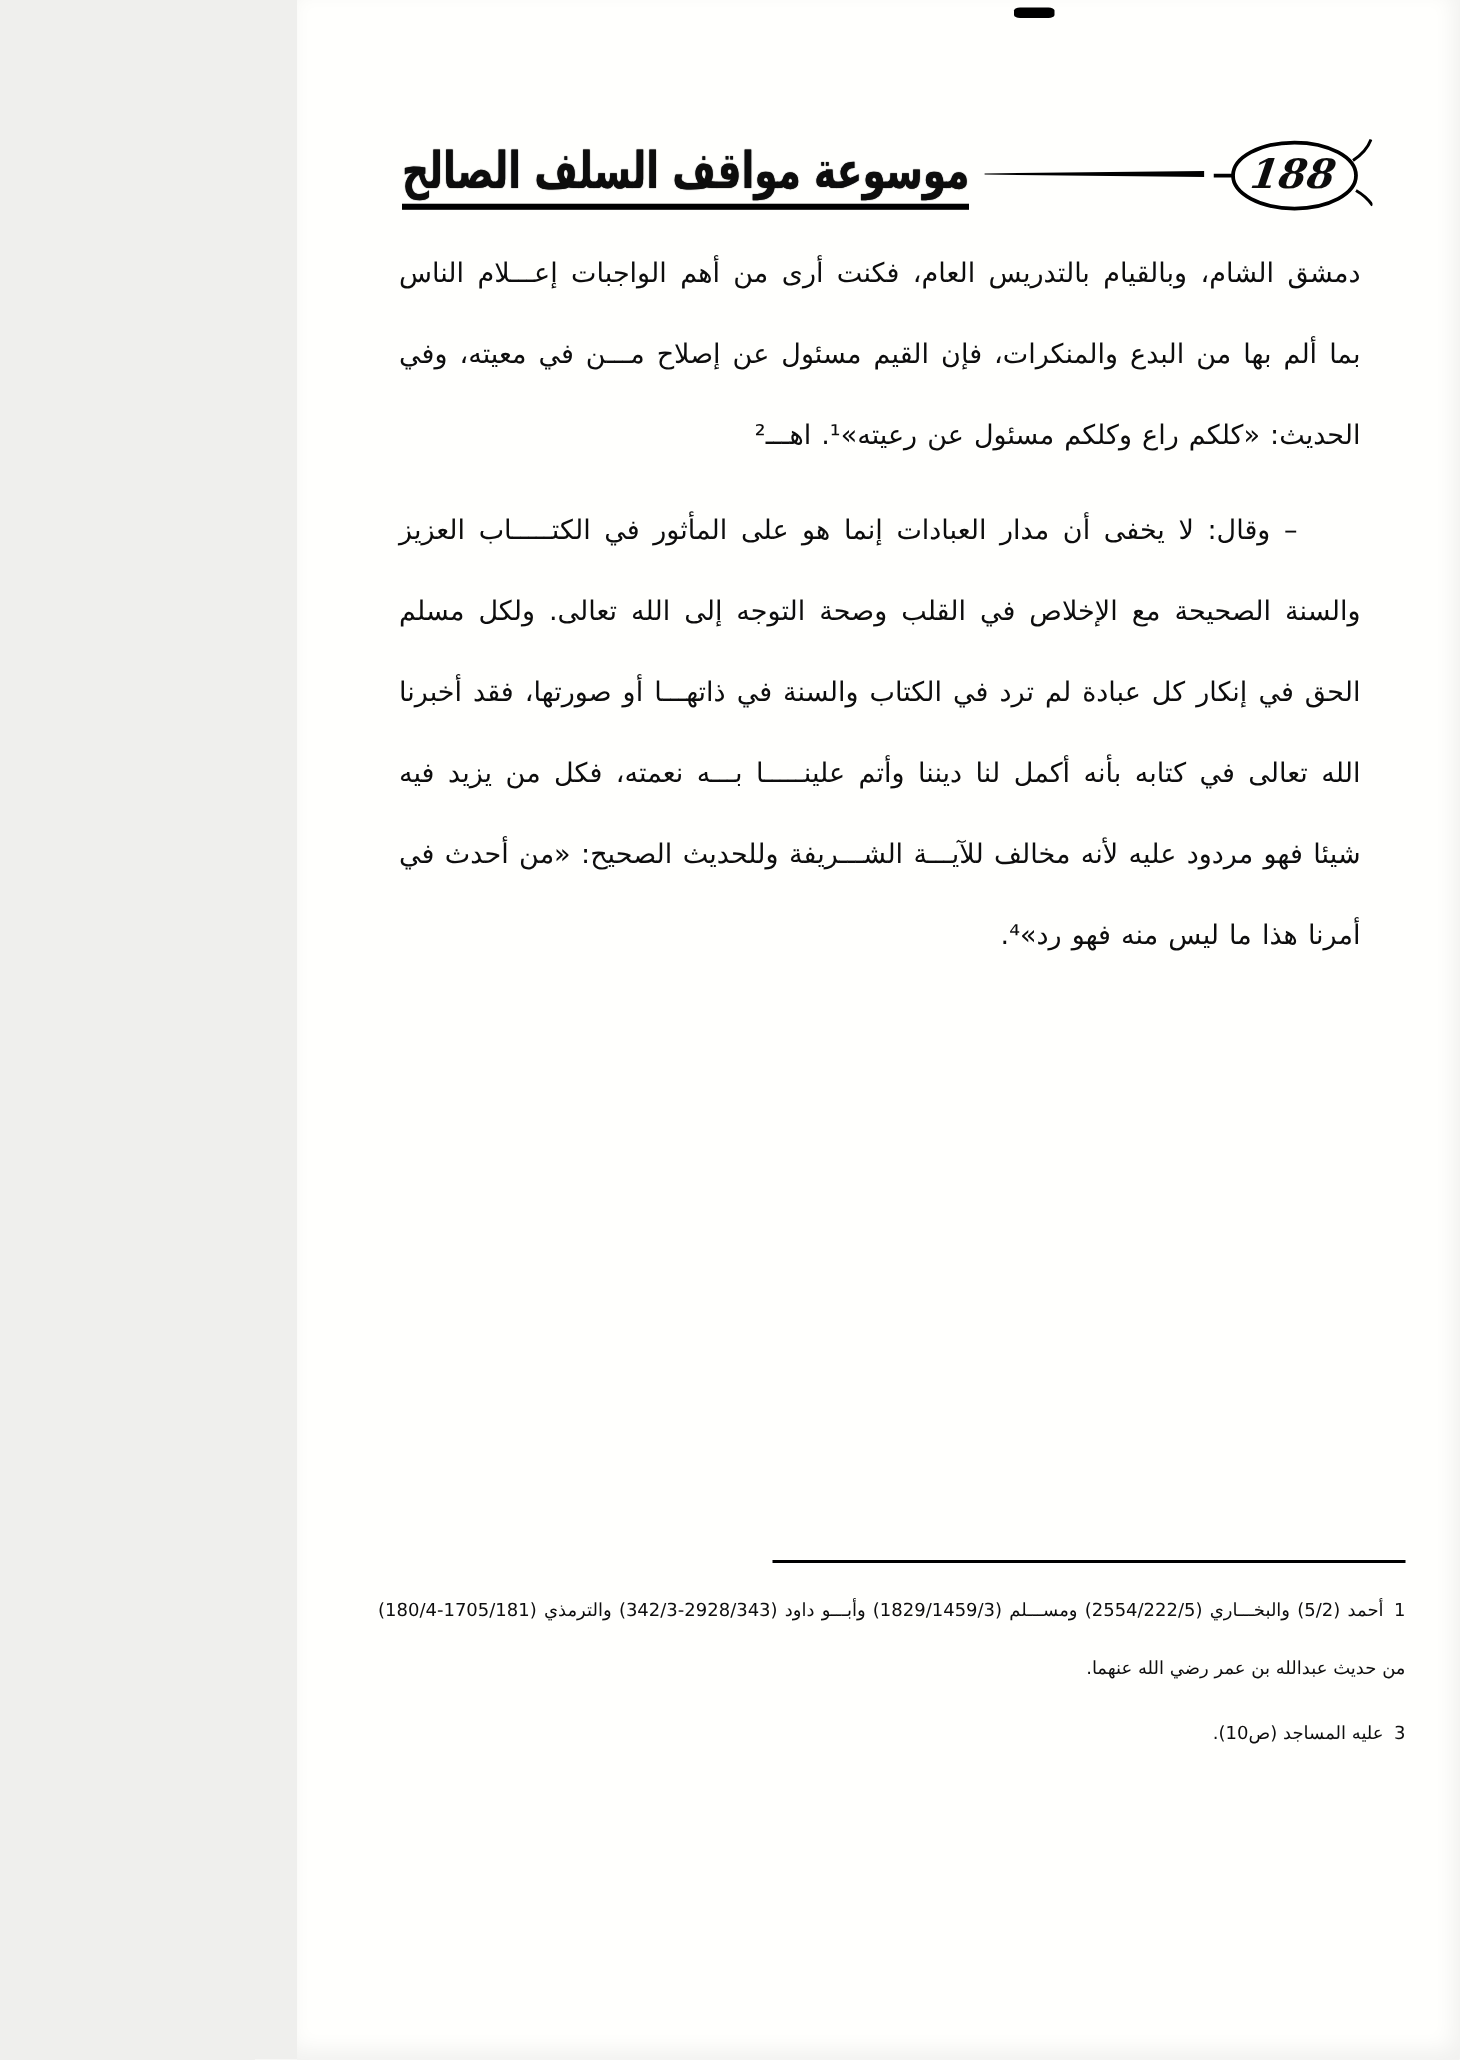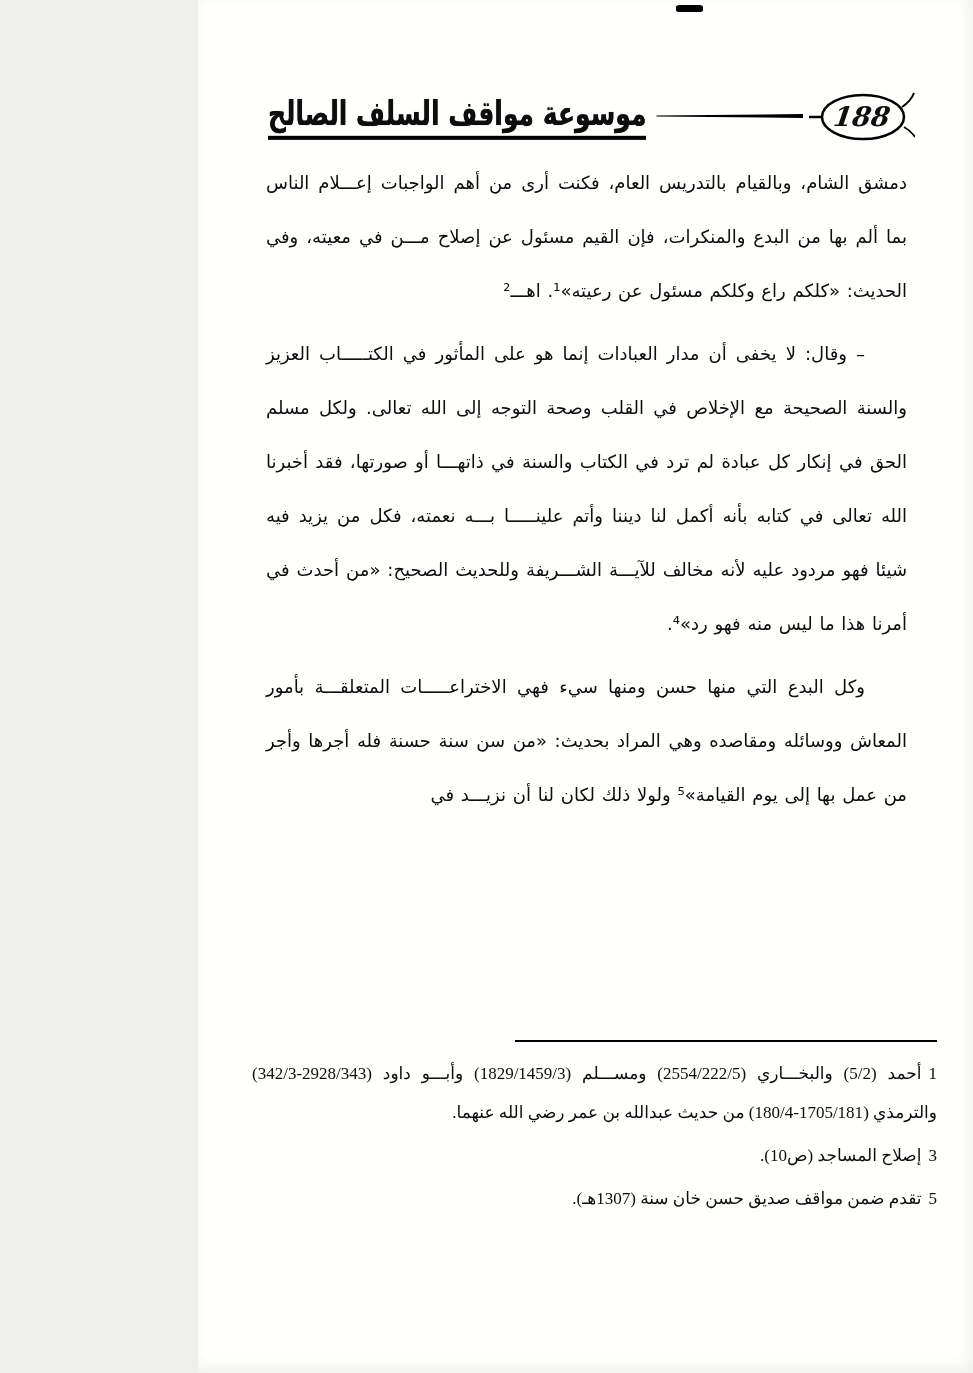--- a/index.html
+++ b/index.html
@@ -81,24 +81,23 @@
     line-height: 54px;
     letter-spacing: 0;
     word-spacing: 1px;
   }
   .body-text p { margin: 0 0 9px 0; }
   .body-text p.indent { text-indent: 42px; }
   
   .footnotes {
     position: absolute; top: 1040px; right: 36px; left: 54px;
     direction: rtl;
-    font-size: 17px;
+    font-size: 12px;
     line-height: 39px;
     text-align: justify;
-    font-family: Liberation Serif, serif;
   }
   .fn-sep {
     height: 2px; background: #000;
     width: 422px;
     margin: 0 0 12px auto; 
   }
   .footnote { margin: 0 0 4px 0; }
   .fn-num { margin-left: 7px; }
 </style>
 </head>
@@ -118,30 +117,26 @@
         <path d="M93 18 Q102 12 105 4" stroke="#000" stroke-width="2" fill="none"></path>
         <path d="M95 38 Q102 42 106 48" stroke="#000" stroke-width="2" fill="none"></path>
       </svg>
       <div class="page-num">188</div>
     </div>
   </header>
 
   <main class="body-text">
     <p>دمشق الشام، وبالقيام بالتدريس العام، فكنت أرى من أهم الواجبات إعـــلام الناس بما ألم بها من البدع والمنكرات، فإن القيم مسئول عن إصلاح مـــن في معيته، وفي الحديث: «كلكم راع وكلكم مسئول عن رعيته»¹. اهـــ²</p>
     <p class="indent">– وقال: لا يخفى أن مدار العبادات إنما هو على المأثور في الكتـــــاب العزيز والسنة الصحيحة مع الإخلاص في القلب وصحة التوجه إلى الله تعالى. ولكل مسلم الحق في إنكار كل عبادة لم ترد في الكتاب والسنة في ذاتهـــا أو صورتها، فقد أخبرنا الله تعالى في كتابه بأنه أكمل لنا ديننا وأتم علينـــــا بـــه نعمته، فكل من يزيد فيه شيئا فهو مردود عليه لأنه مخالف للآيـــة الشـــريفة وللحديث الصحيح: «من أحدث في أمرنا هذا ما ليس منه فهو رد»⁴.</p>
-    <p class="indent">وكل البدع التي منها حسن ومنها سيء فهي الاختراعـــــات المتعلقـــة بأمور المعاش ووسائله ومقاصده وهي المراد بحديث: «من سن سنة حسنة فله أجرها وأجر من عمل بها إلى يوم القيامة»⁵ ولولا ذلك لكان لنا أن نزيـــد في</p>
   </main>
 
   <section class="footnotes">
     <div class="fn-sep"></div>
 
     <div class="footnote">
       <span class="fn-num">1</span><span>أحمد (5/2) والبخـــاري (2554/222/5) ومســـلم (1829/1459/3) وأبـــو داود (2928/343-342/3) والترمذي (1705/181-180/4) من حديث عبدالله بن عمر رضي الله عنهما.</span>
     </div>
     <div class="footnote">
-      <span class="fn-num">3</span><span>إصلاح المساجد (ص10).</span>
-    </div>
-    <div class="footnote">
-      <span class="fn-num">5</span><span>تقدم ضمن مواقف صديق حسن خان سنة (1307هـ).</span>
+      <span class="fn-num">3</span><span>عليه المساجد (ص10).</span>
     </div>
   </section>
 
 </div>
 
 </body></html>

